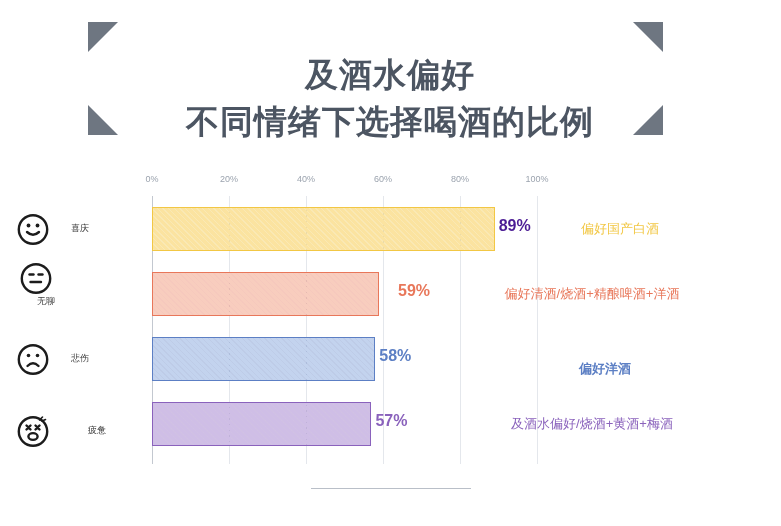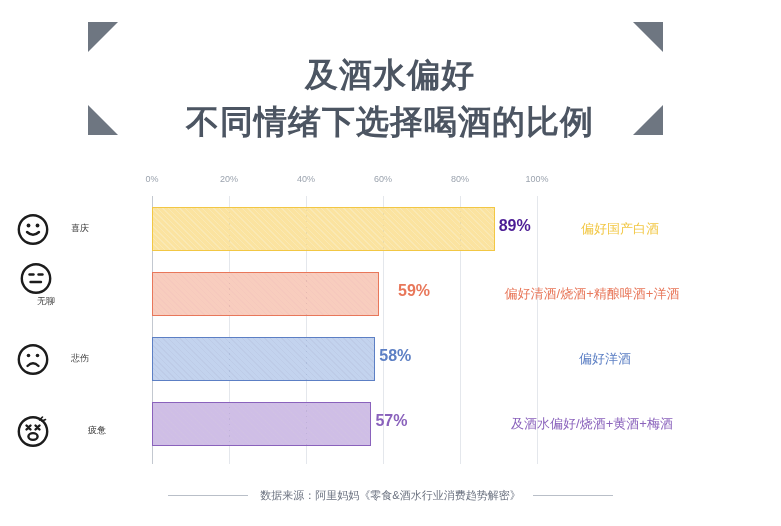--- a/index.html
+++ b/index.html
@@ -252,21 +252,20 @@
             <path d="M10.5 11.5 L14.5 15.5 M14.5 11.5 L10.5 15.5" stroke="#1c1c1c" fill="none" stroke-width="2.4" stroke-linecap="round"></path>
             <path d="M19.5 11.5 L23.5 15.5 M23.5 11.5 L19.5 15.5" stroke="#1c1c1c" fill="none" stroke-width="2.4" stroke-linecap="round"></path>
             <ellipse cx="17" cy="22.5" rx="4.6" ry="3.4" stroke="#1c1c1c" fill="none" stroke-width="2.4" stroke-linecap="round"></ellipse>
             <path d="M23.5 6 L26.5 3 M26 7 L29.5 5.5" stroke="#1c1c1c" stroke-width="1.6" fill="none" stroke-linecap="round"></path>
           </svg></span>
         <span class="cat-label">疲惫</span>
       </div>
     </div>
 <div class="pref-text" style="left: 620px; top: 60px; color: rgb(242, 199, 68);">偏好国产白酒</div>
     <div class="pref-text" style="left: 592px; top: 125px; color: rgb(232, 119, 90);">偏好清酒/烧酒+精酿啤酒+洋酒</div>
-    <div class="pref-text" style="left: 605px; top: 190px; color: rgb(92, 127, 196);">偏好洋酒</div>
+    <div class="pref-text" style="left: 605px; top: 200px; color: rgb(92, 127, 196); font-weight: bold;">偏好洋酒</div>
     <div class="pref-text" style="left: 592px; top: 255px; color: rgb(138, 98, 188);">及酒水偏好/烧酒+黄酒+梅酒</div>
   </div>
 
 <div id="footer">
   <div class="rule"></div>
-  <div id="source-text">数据来源：阿里妈妈《零食&amp;酒水行业消费趋势解密》</div>
   <div class="rule"></div>
 </div>
 
 </body></html>

